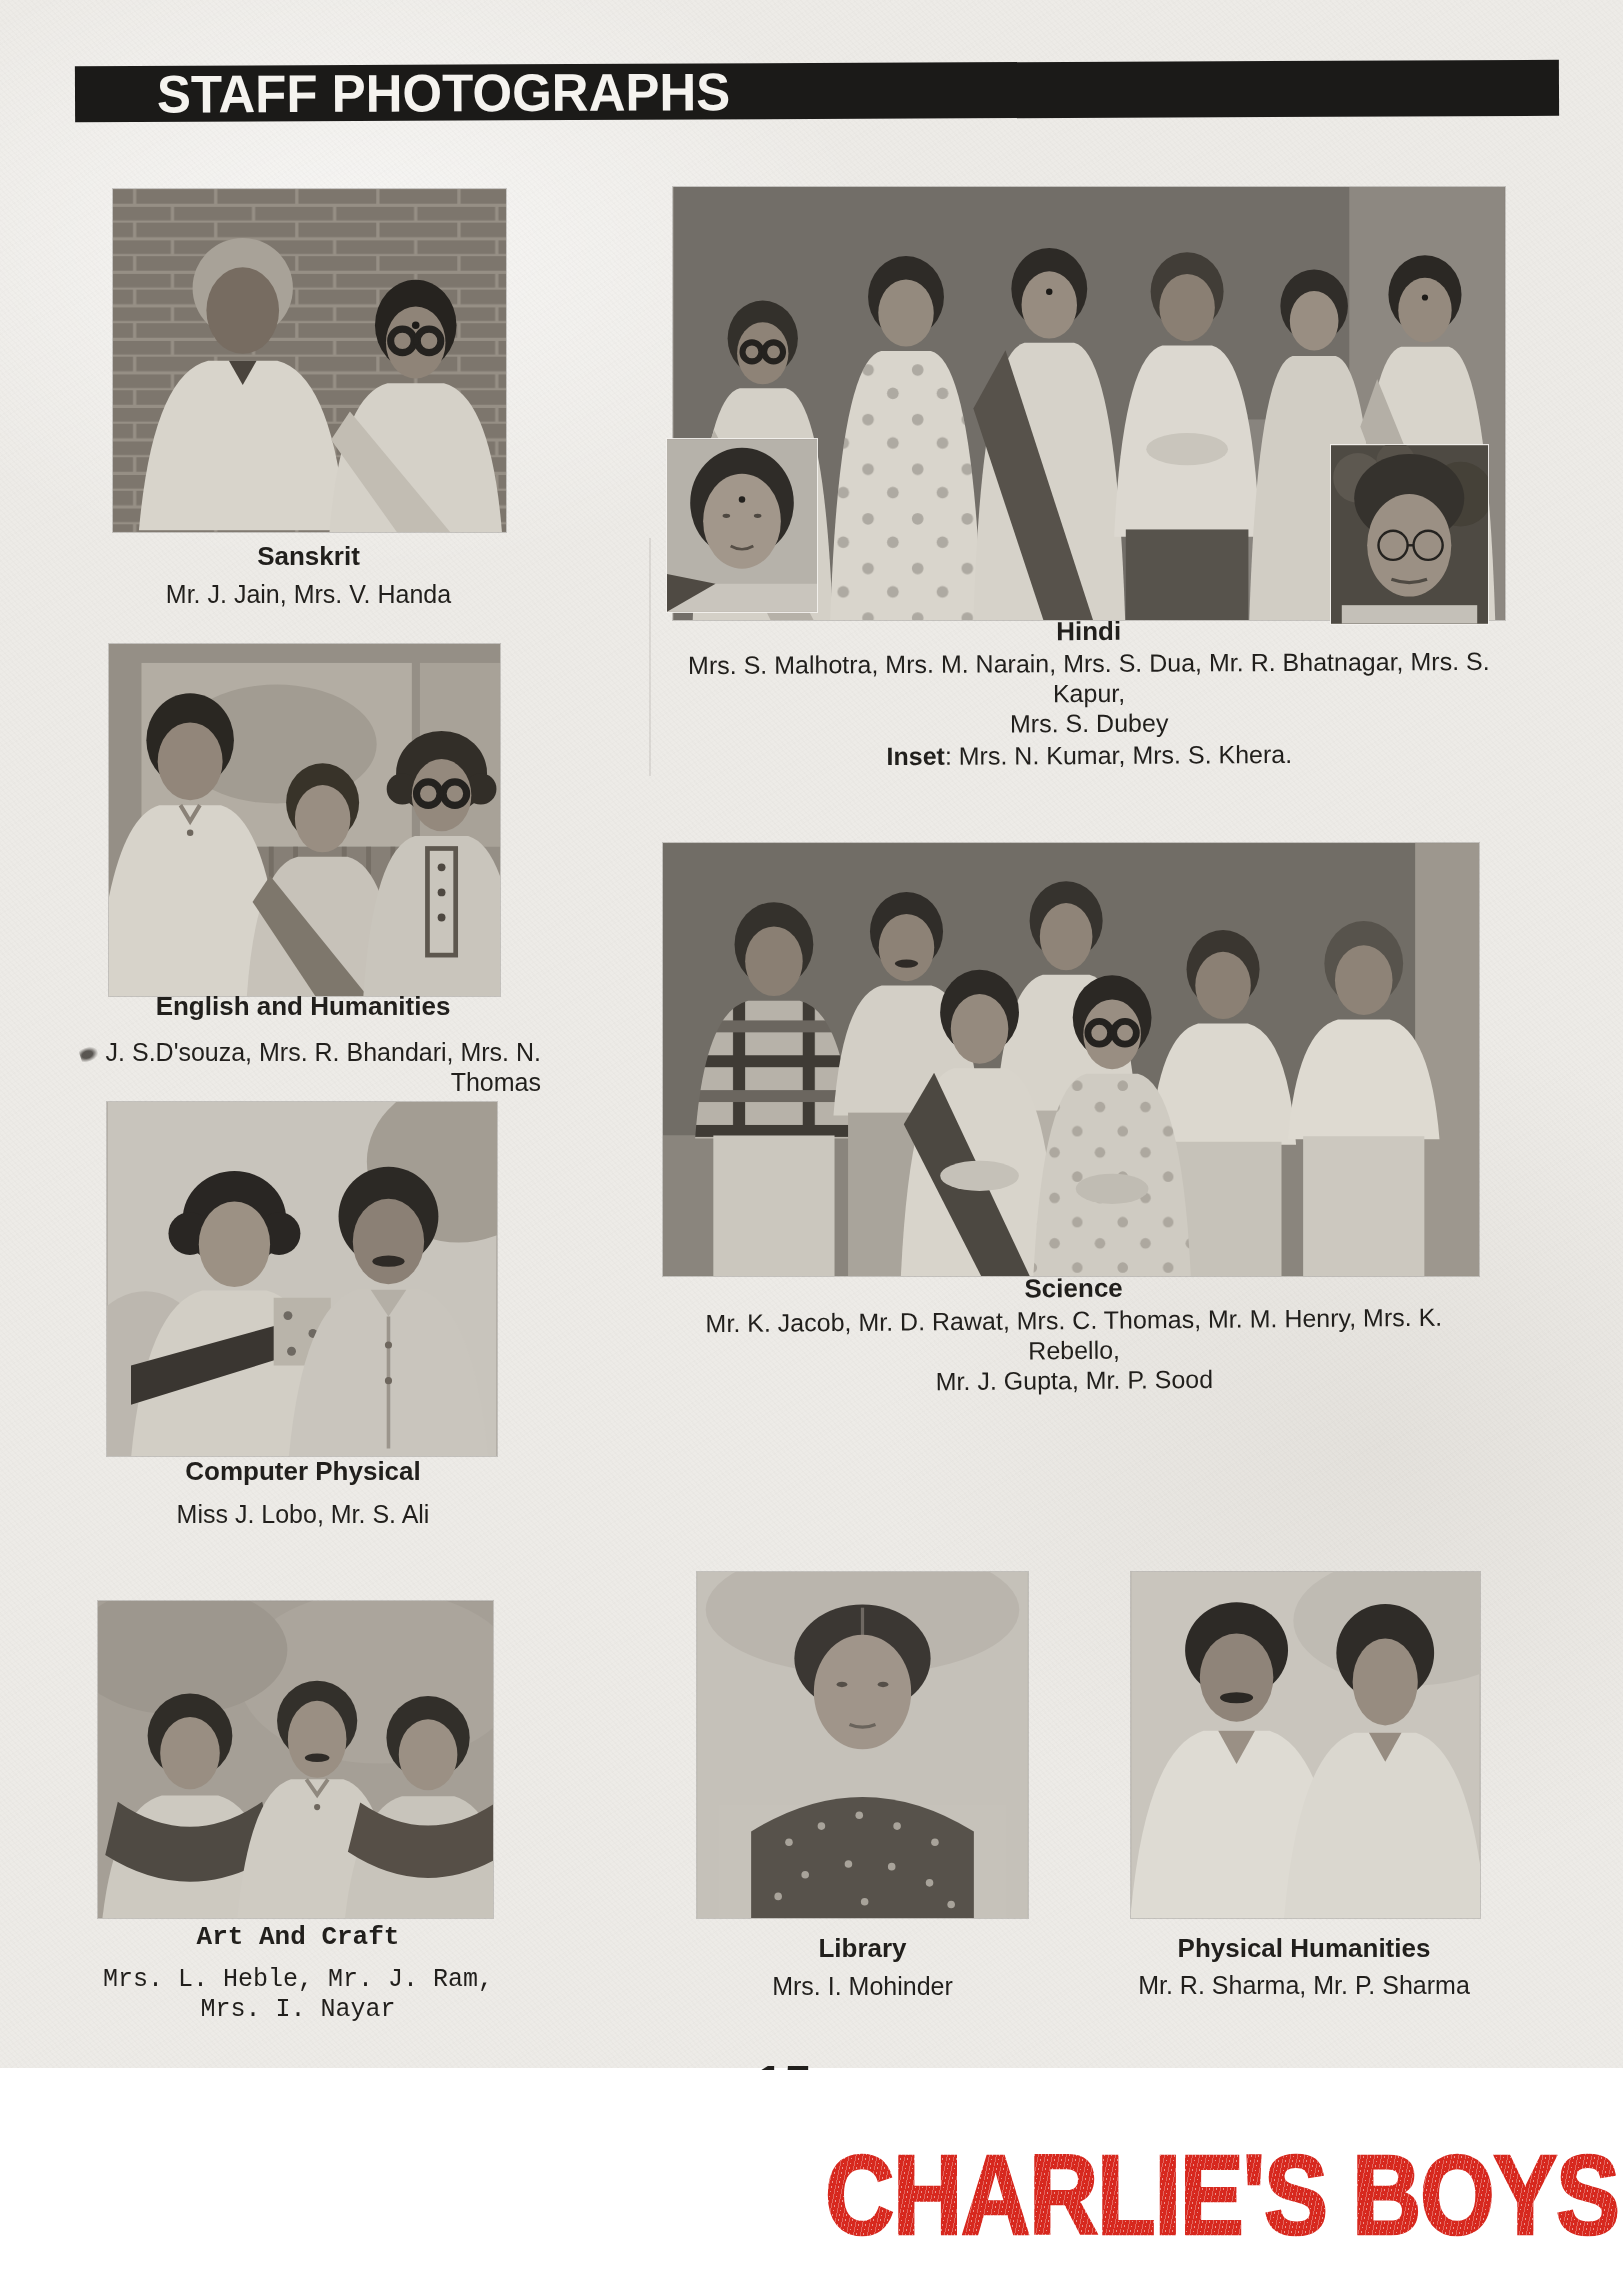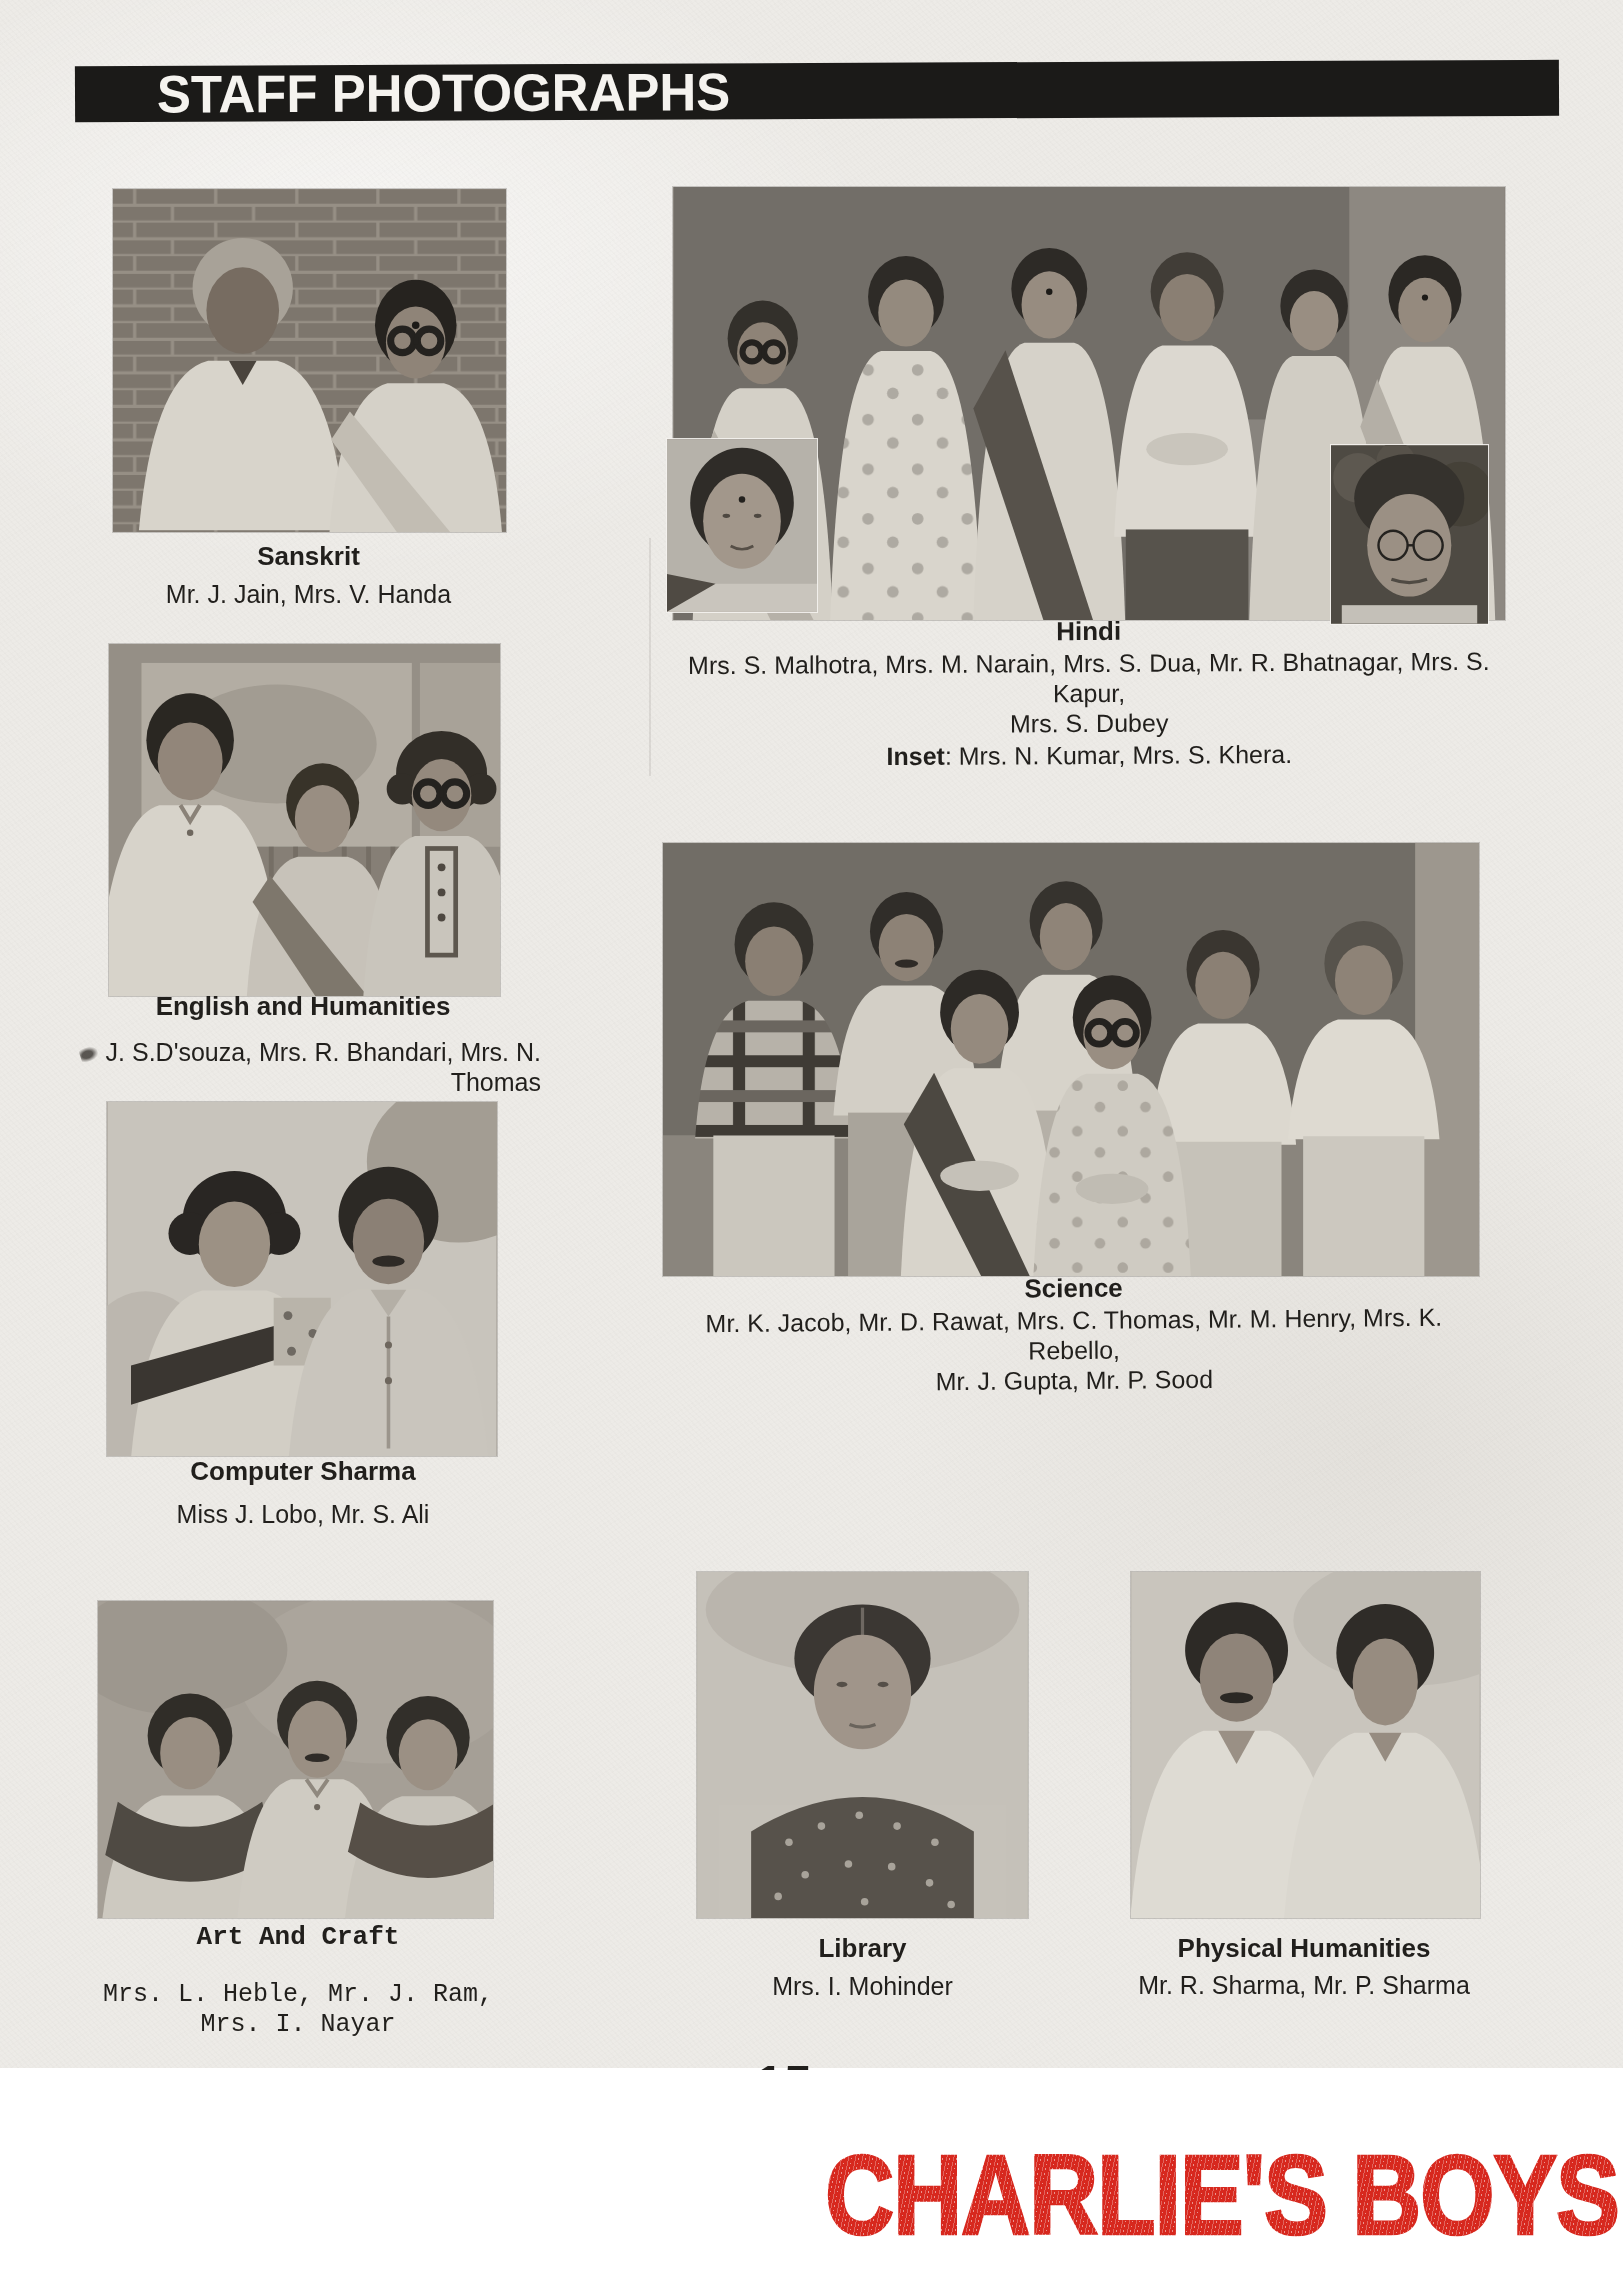--- a/index.html
+++ b/index.html
@@ -349,21 +349,21 @@
       <ellipse cx="0" cy="15" rx="9" ry="3.2" fill="#2e2a26"></ellipse>
       <path d="M-56,126 Q-48,40 -18,31 L18,31 Q48,40 56,126 Z" fill="#c9c5bd"></path>
       <path d="M-10,31 L0,46 L10,31 Z" fill="#b4afa6"></path>
       <path d="M0,46 V120" stroke="#9b958c" stroke-width="2"></path>
       <circle cx="0" cy="62" r="2" fill="#6e675e"></circle>
         <circle cx="0" cy="82" r="2" fill="#6e675e"></circle>
     </g>
   </svg>
 </div>
 <div class="cap" style="left:81px;top:1456px;width:444px;">
-  <div class="t">Computer Sharma</div>
+  <div class="t">Computer Physical</div>
   <div class="n" style="margin-top:13px;">Miss J. Lobo, Mr. S. Ali</div>
 </div>
 
 <div class="ph" style="left:98px;top:1601px;width:395px;height:317px;">
   <svg viewBox="0 0 730 585">
     <rect width="730" height="585" fill="#a59f96"></rect>
     <ellipse cx="520" cy="140" rx="260" ry="160" fill="#aba59c"></ellipse>
     <ellipse cx="150" cy="90" rx="200" ry="120" fill="#9d978e"></ellipse>
     <g transform="translate(170,272) scale(2.9)">
       <ellipse cx="0" cy="-8" rx="27" ry="27" fill="#302d28"></ellipse>
@@ -382,21 +382,21 @@
     <g transform="translate(610,275) scale(2.85)">
       <ellipse cx="0" cy="-8" rx="27" ry="27" fill="#322f2a"></ellipse>
       <ellipse cx="0" cy="3" rx="19" ry="23" fill="#9b9084"></ellipse>
       <path d="M-54,110 Q-46,38 -17,30 L17,30 Q46,38 54,110 Z" fill="#c8c4bb"></path>
       <path d="M-44,34 Q0,64 44,34 L52,66 Q0,100 -52,66 Z" fill="#564f47"></path>
     </g>
   </svg>
 </div>
 <div class="cap" style="left:76px;top:1922px;width:444px;font-family:Liberation Mono, monospace;">
   <div class="t">Art And Craft</div>
-  <div class="n" style="margin-top:28px;">Mrs. L. Heble, Mr. J. Ram, Mrs. I. Nayar</div>
+  <div class="n" style="margin-top:13px;">Mrs. L. Heble, Mr. J. Ram, Mrs. I. Nayar</div>
 </div>
 
 <div class="ph" style="left:697px;top:1572px;width:331px;height:346px;">
   <svg viewBox="0 0 612 640">
     <rect width="612" height="640" fill="#c5c1b9"></rect>
     <ellipse cx="306" cy="70" rx="290" ry="120" fill="#bab5ad"></ellipse>
     <ellipse cx="306" cy="160" rx="126" ry="100" fill="#3b3733"></ellipse>
     <path d="M306,66 V140" stroke="#6e6862" stroke-width="6"></path>
     <ellipse cx="306" cy="222" rx="90" ry="106" fill="#a0958a"></ellipse>
     <ellipse cx="268" cy="208" rx="10" ry="5" fill="#554f48"></ellipse>

